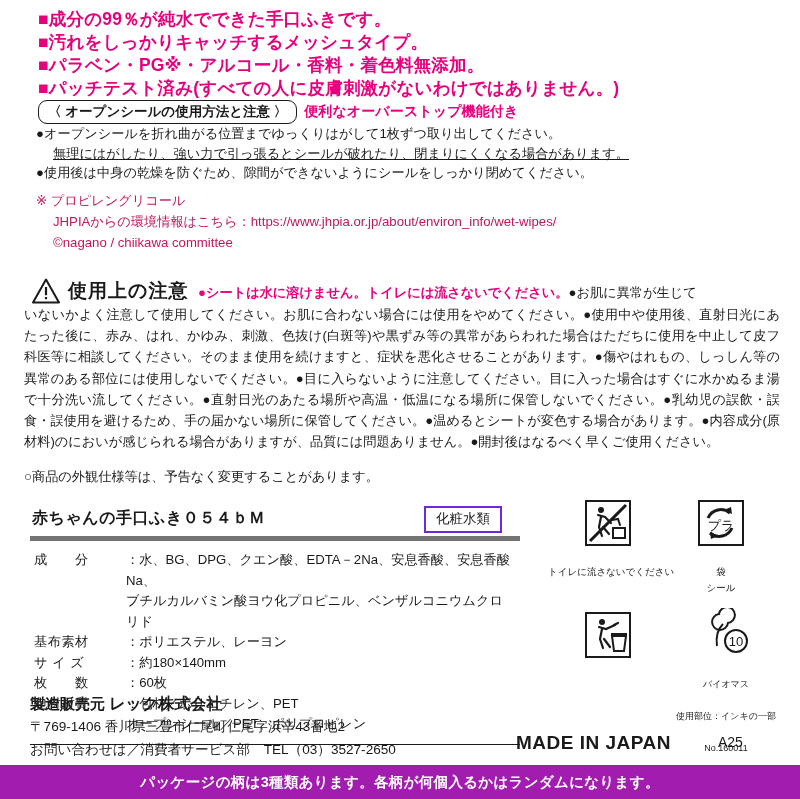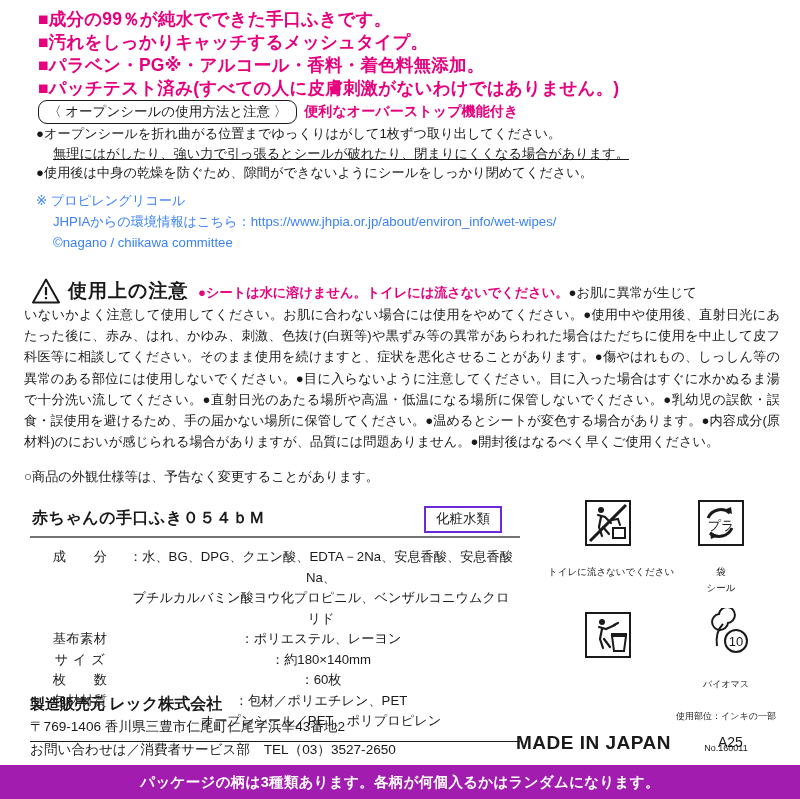--- a/index.html
+++ b/index.html
@@ -40,21 +40,21 @@
     align-items: center;
     gap: 7px;
     white-space: nowrap;
   }
   .seal-box {
     border: 1px solid #1a1a1a;
     border-radius: 9px;
     padding: 2px 9px 3px 9px;
     font-size: 13.5px;
     line-height: 17px;
-    font-weight: normal;
+    font-weight: bold;
     color: #1a1a1a;
   }
   .seal-after {
     font-size: 14px;
     font-weight: bold;
     color: #e6007e;
     letter-spacing: 0.1px;
   }
   .seal-body {
     position: absolute;
@@ -68,21 +68,21 @@
   .seal-body .ln { white-space: nowrap; }
   .indent { padding-left: 17px; text-decoration: underline; }
 
   .notes {
     position: absolute;
     left: 36px;
     top: 190px;
     width: 740px;
     font-size: 13.2px;
     line-height: 21px;
-    color: #3b82f6;
+    color: #be185d;
   }
   .notes .ln { white-space: nowrap; }
   .notes .ln2 { padding-left: 17px; }
 
   
   .caution-head {
     position: absolute;
     left: 32px;
     top: 278px;
     display: flex;
@@ -143,26 +143,25 @@
     font-size: 13.5px;
     line-height: 18px;
   }
 
   
   .spec {
     position: absolute;
     left: 30px;
     top: 536px;
     width: 490px;
-    border-top: 2px solid #737373;
+    border-top: 5px solid #737373;
     border-bottom: 1px solid #1a1a1a;
     padding: 9px 4px 9px 4px;
     font-size: 13.2px;
     line-height: 20.5px;
-    text-align: center;
   }
   .spec .row { display: flex; }
   .spec .lbl { width: 92px; flex: 0 0 92px; letter-spacing: 0.5px; }
   .spec .val { flex: 1; }
   .spec .cont { padding-left: 92px; }
 
   
   .maker {
     position: absolute;
     left: 30px;

